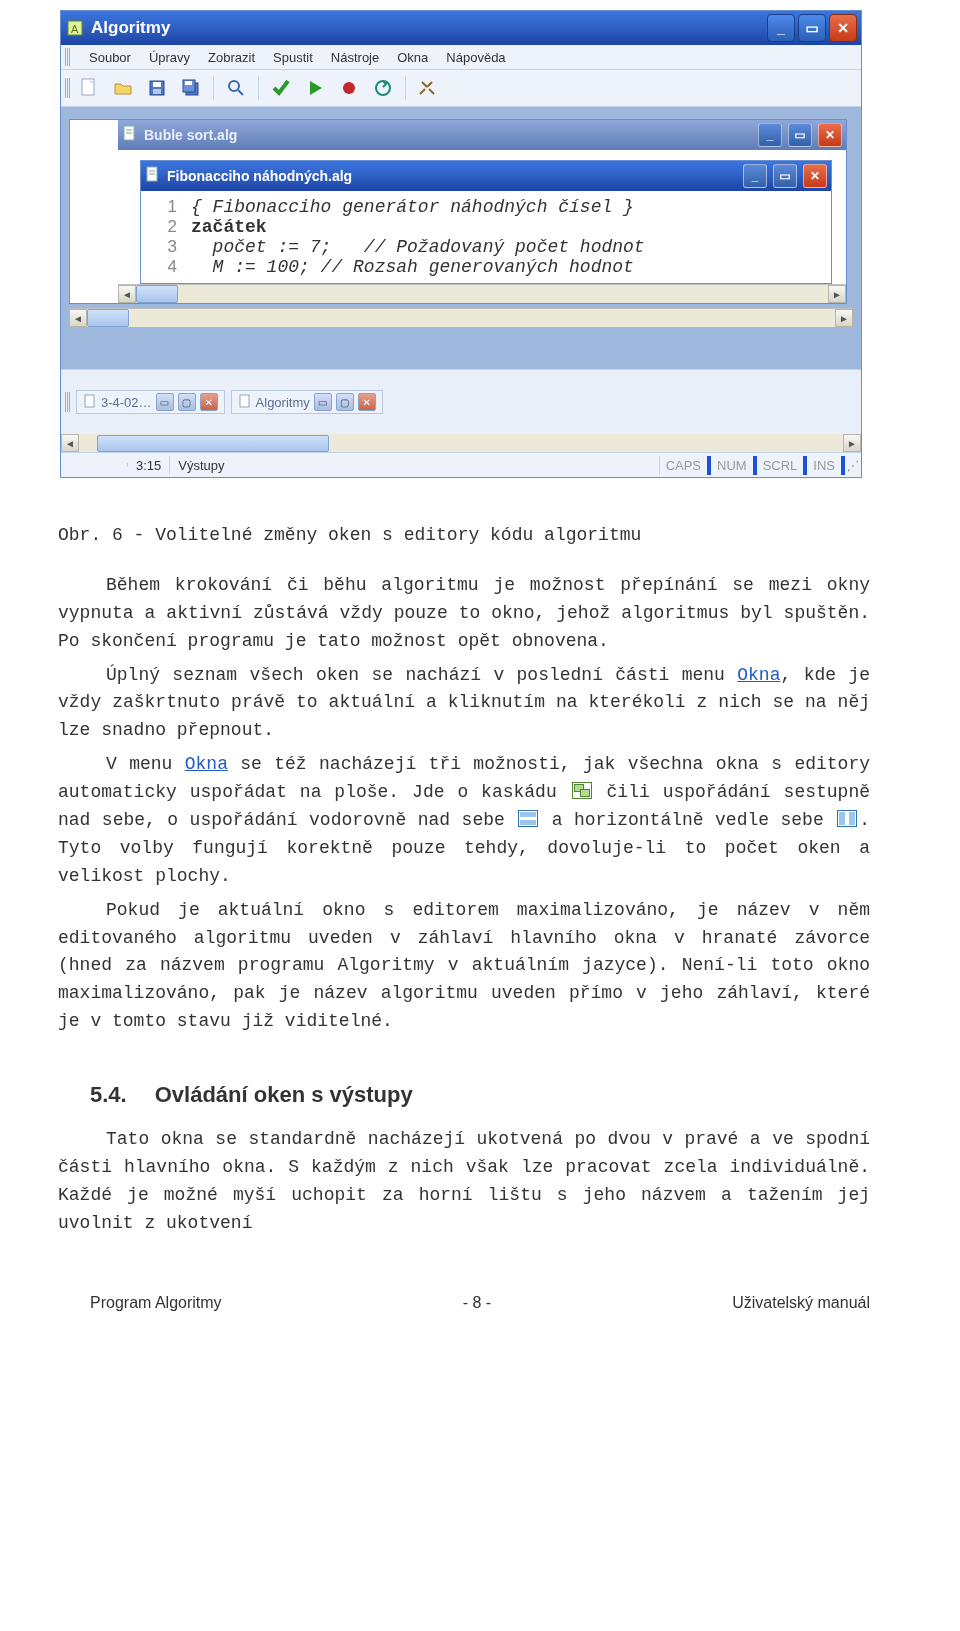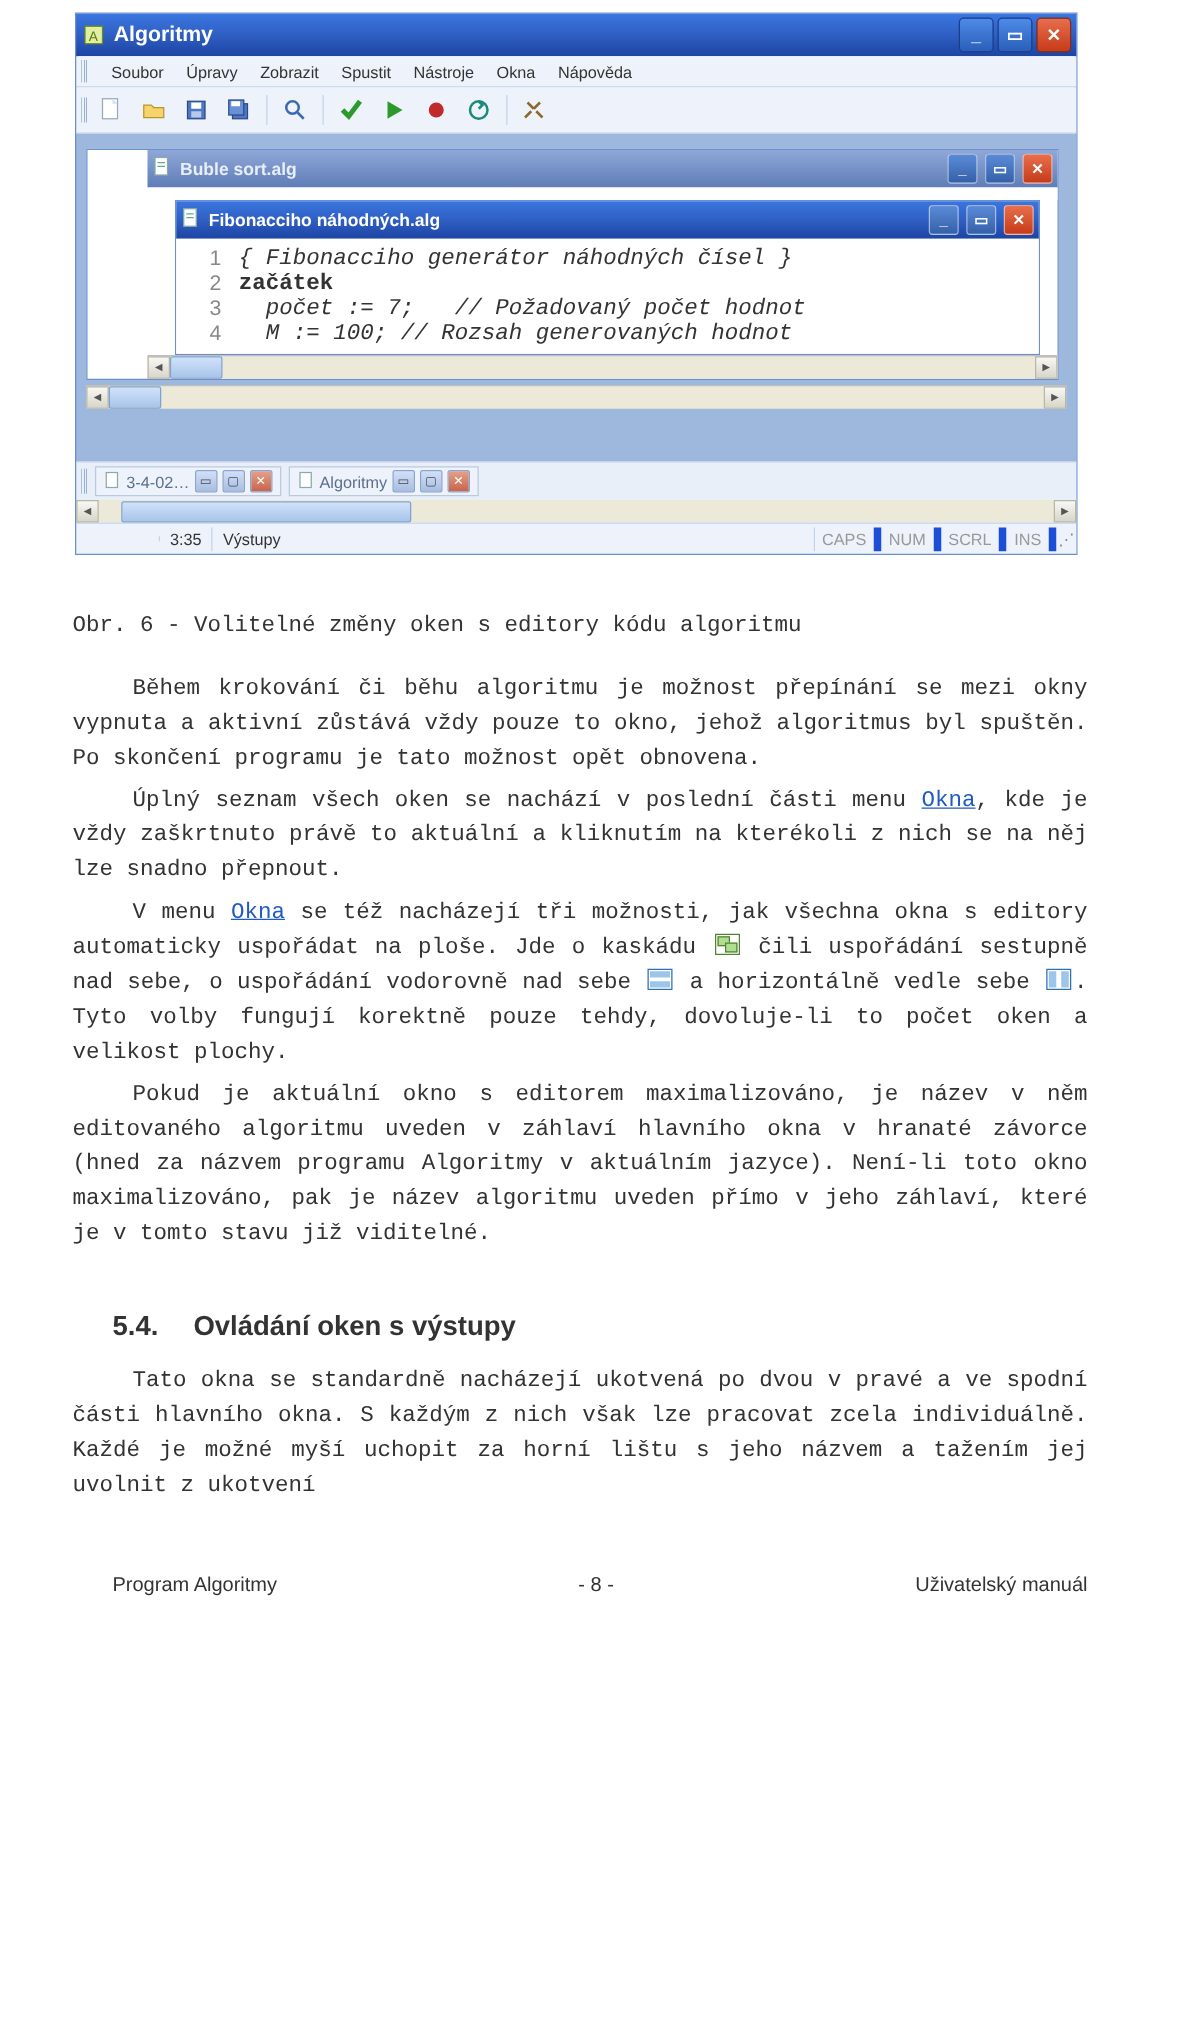--- a/index.html
+++ b/index.html
@@ -128,21 +128,21 @@
     border-top:1px solid #bfbfbf;
     display:flex;
     align-items:center;
   }
   .hscroll .har { width:16px;height:16px;background:linear-gradient(#f8f8f5,#d8d6c8);border:1px solid #b8b6a8; display:inline-flex;align-items:center;justify-content:center;font-size:10px;color:#555;}
   .hscroll .track { flex:1; background:#efefec;}
   .hscroll .thumb { width:40px; height:16px; background:linear-gradient(#cfe2fa,#a9c4ea); border:1px solid #7fa3d0; border-radius:2px; margin-left:0;}
   .tasktabs {
     background:#e8eff8;
     border-top:1px solid #c3d3ea;
-    padding: 3px 4px;
+    padding: 20px 4px;
     display:flex;
     align-items:center;
     gap:6px;
     font-family:"Trebuchet MS",Arial,sans-serif;
     font-size:13px;
     color:#5a6f92;
   }
   .tasktabs .grip { width:5px;height:20px; background:repeating-linear-gradient(90deg,#9ab0d0 0 1px,transparent 1px 2px);}
   .tasktabs .tab { display:flex; align-items:center; gap:4px; border:1px solid #b9c9e0; padding:2px 6px; background:#eef3fb;}
   .tinybtn { width:16px;height:16px; background:linear-gradient(#d2dffa,#a7bde0); border:1px solid #8aa4cc; border-radius:2px; display:inline-flex;align-items:center;justify-content:center; font-size:10px;color:#4a4a4a;}
@@ -152,21 +152,21 @@
   .statusbar {
     background:#eef3fb;
     border-top:1px solid #c3d3ea;
     display:flex;
     align-items:center;
     font-size:13px;
     font-family:Tahoma,Arial,sans-serif;
     height: 24px;
   }
   .statusbar .cell { border-right:1px solid #c3d3ea; padding: 2px 8px; color:#333;}
-  .statusbar .dcell { padding: 2px 6px; color:#999; border-right:6px solid #1d4ed8;}
+  .statusbar .dcell { padding: 2px 6px; color:#999; border-right:4px solid #1d4ed8;}
   .doc {
     padding: 20px 90px 10px 58px;
     font-size: 18px;
     line-height: 1.55;
     text-align: justify;
     font-family: Liberation Mono, monospace;
     color:#333;
   }
   .caption { margin: 14px 0 22px 0; }
   .doc p { margin: 0 0 6px 0; text-indent: 48px; }
@@ -367,21 +367,21 @@
   </div>
   <div class="big-hscroll">
     <span class="har" style="width:16px;height:16px;background:linear-gradient(#f8f8f5,#d8d6c8);border:1px solid #b8b6a8;display:inline-flex;align-items:center;justify-content:center;font-size:10px;color:#555;">◄</span>
     <span class="big-thumb"></span>
     <span style="flex:1"></span>
     <span class="har" style="width:16px;height:16px;background:linear-gradient(#f8f8f5,#d8d6c8);border:1px solid #b8b6a8;display:inline-flex;align-items:center;justify-content:center;font-size:10px;color:#555;">►</span>
   </div>
 
   <div class="statusbar">
     <span class="cell" style="width:50px;"></span>
-    <span class="cell">3:35</span>
+    <span class="cell">3:15</span>
     <span class="cell" style="flex:1;">Výstupy</span>
     <span class="dcell">CAPS</span>
     <span class="dcell">NUM</span>
     <span class="dcell">SCRL</span>
     <span class="dcell">INS</span>
     <span style="width:16px;text-align:center;color:#888;">⋰</span>
   </div>
 </div>
 
 <div class="doc">

